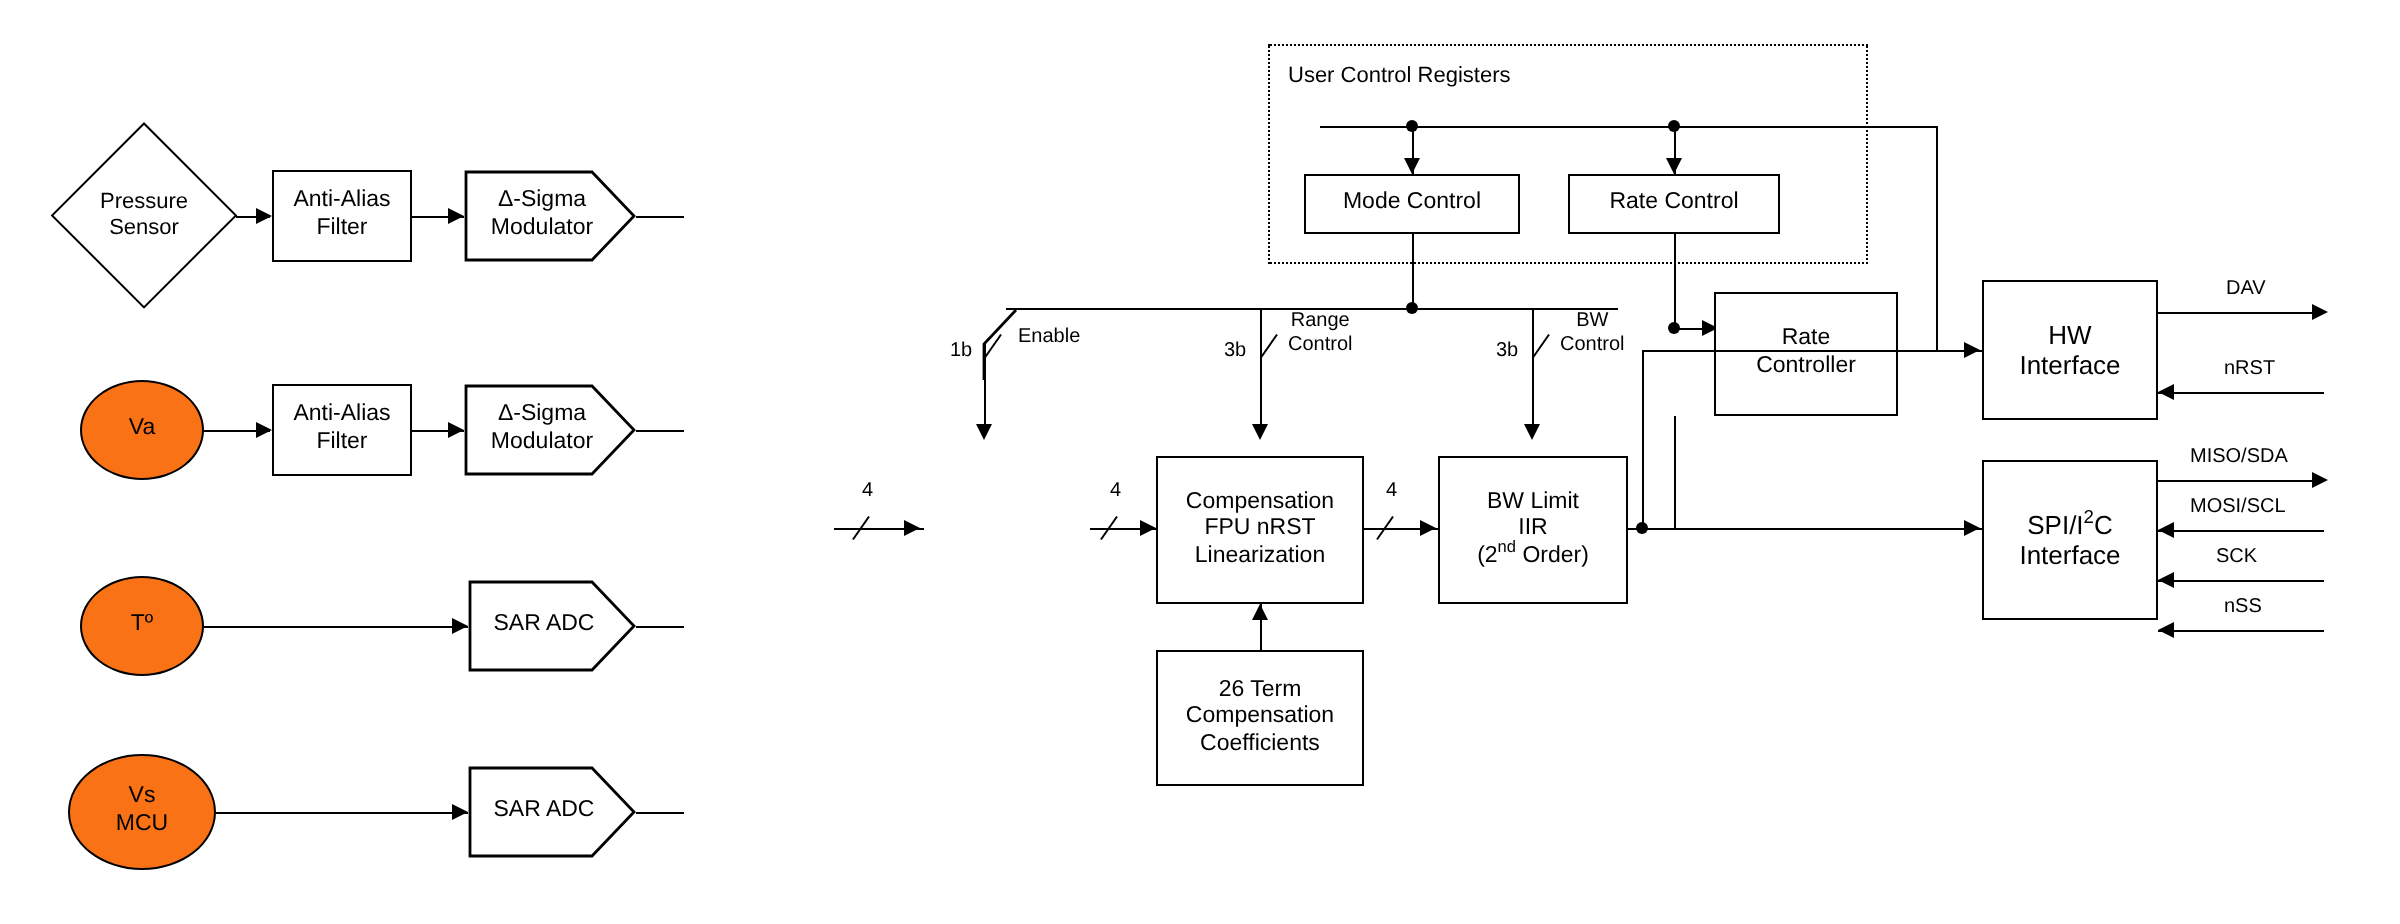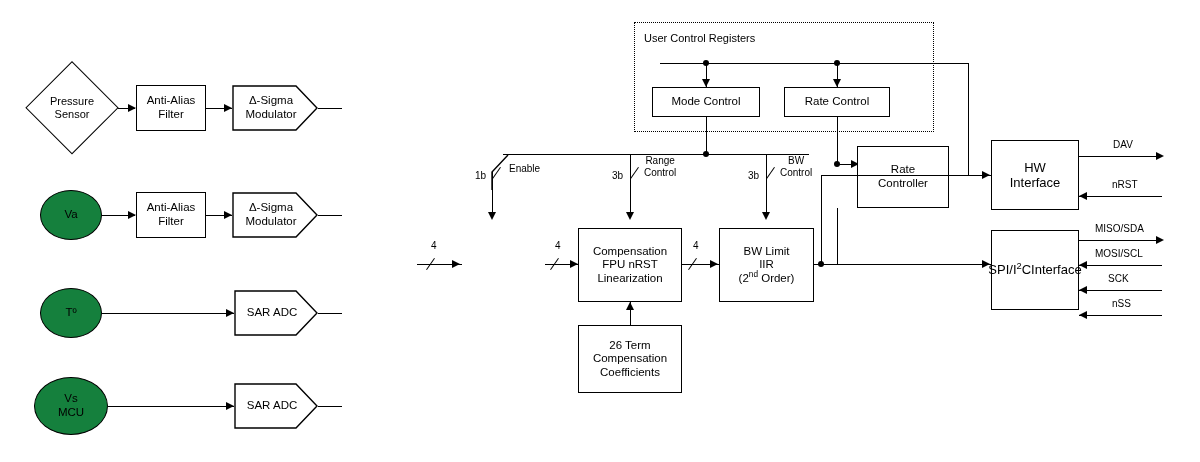--- a/index.html
+++ b/index.html
@@ -88,21 +88,21 @@
     text-align: center;
     font-size: 11px;
     line-height: 1.18;
   }
   
   .ellipse {
     position: absolute;
     box-sizing: border-box;
     border: 1.4px solid #000;
     border-radius: 50%;
-    background: #15803d;
+    background: #f97316;
     display: flex; align-items: center; justify-content: center;
     text-align: center;
     font-size: 11.5px;
     line-height: 1.18;
   }
   
   .pent {
     position: absolute;
     box-sizing: border-box;
     background: #fff;
@@ -315,21 +315,21 @@
   <div class="hline" style="left:821px; top:175px; width:170px;"></div>
   <div class="arr-r" style="left:982px; top:170.5px;"></div>
 
   <div class="hline" style="left:949px; top:175px; width:20px;"></div>
 
   <div class="box" style="left:991px; top:140px; width:88px; height:70px; flex-direction:column; font-size:13px;">
     <span>HW</span>
     <span>Interface</span>
   </div>
 
-  <div class="box" style="left:991px; top:230px; width:88px; height:80px; flex-direction:row; font-size:13px;">
+  <div class="box" style="left:991px; top:230px; width:88px; height:80px; flex-direction:column; font-size:13px;">
     <span>SPI/I<sup>2</sup>C</span>
     <span>Interface</span>
   </div>
 
   <div class="hline" style="left:1079px; top:156px; width:83px;"></div>
   <div class="arr-r" style="left:1156px; top:151.5px;"></div>
   <div class="lbl" style="left:1113px; top:139px;">DAV</div>
 
   <div class="hline" style="left:1079px; top:196px; width:83px;"></div>
   <div class="arr-l" style="left:1079px; top:191.5px;"></div>

